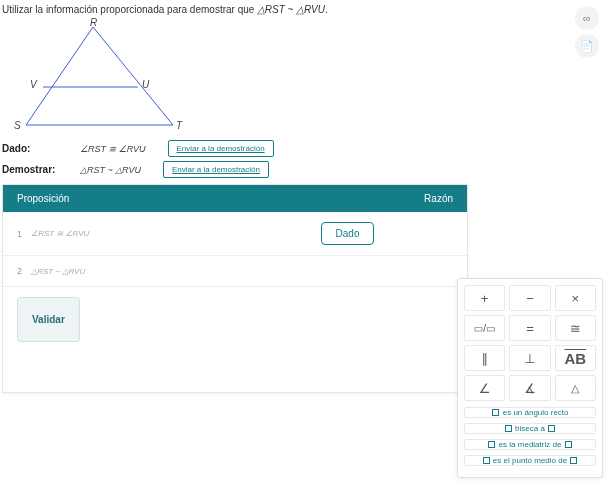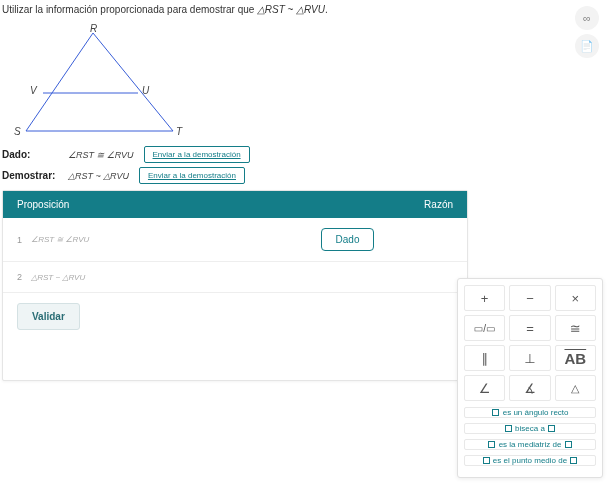--- a/index.html
+++ b/index.html
@@ -7,26 +7,26 @@
     font-family: -apple-system, Helvetica, Arial, sans-serif;
     font-size: 11px;
     color: #333;
     background: #fff;
     width: 611px;
     height: 500px;
     position: relative;
     overflow: hidden;
   }
   .main { padding: 4px 8px 0 2px; width: 440px; }
-  .prompt { font-size: 10px; color: #333; margin-bottom: 8px; }
+  .prompt { font-size: 10px; color: #333; margin-bottom: 2px; }
   .prompt .sym { font-style: italic; }
   .triangle-wrap { position: relative; width: 160px; height: 115px; margin: 0 0 8px 16px; }
   .plabel { position: absolute; font-style: italic; font-size: 10px; color: #444; }
   .given-row, .prove-row {
-    display: flex; align-items: center; gap: 10px;
+    display: flex; align-items: center; gap: 22px;
     font-size: 10px; margin: 4px 0;
   }
   .given-row .lbl, .prove-row .lbl { width: 56px; font-weight: 600; color: #222; }
   .expr { color: #444; font-style: italic; font-size: 9px; }
   .send-btn {
     border: 1px solid #147d88; color: #147d88; background: #fff;
     font-size: 8px; padding: 3px 8px; border-radius: 2px; cursor: pointer; text-decoration: underline;
   }
   .proof-panel {
     margin-top: 6px; border: 1px solid #e5e5e5; border-radius: 2px;
@@ -45,21 +45,21 @@
   .proof-row .num { width: 14px; color: #999; }
   .proof-row .stmt { flex: 1; font-style: italic; color: #aaa; font-size: 8px; }
   .proof-row .reason { flex: 1; display: flex; justify-content: center; }
   .reason-btn {
     border: 1px solid #147d88; color: #147d88; background: #fff;
     padding: 5px 14px; border-radius: 4px; font-size: 10px; cursor: pointer;
   }
   .validate-row { padding: 10px 14px 50px 14px; }
   .validate-btn {
     background: #eef4f5; border: 1px solid #d4e1e3; color: #2a6d75;
-    padding: 7px 14px; border-radius: 3px; font-size: 10px; font-weight: 600;
+    padding: 16px 14px; border-radius: 3px; font-size: 10px; font-weight: 600;
     cursor: pointer;
   }
   .palette {
     position: absolute; right: 8px; top: 278px; width: 146px;
     border: 1px solid #e0e0e0; border-radius: 3px; background: #fff;
     box-shadow: 0 1px 4px rgba(0,0,0,0.08); padding: 6px;
   }
   .pal-grid {
     display: grid; grid-template-columns: repeat(3, 1fr); gap: 4px;
     margin-bottom: 6px;

